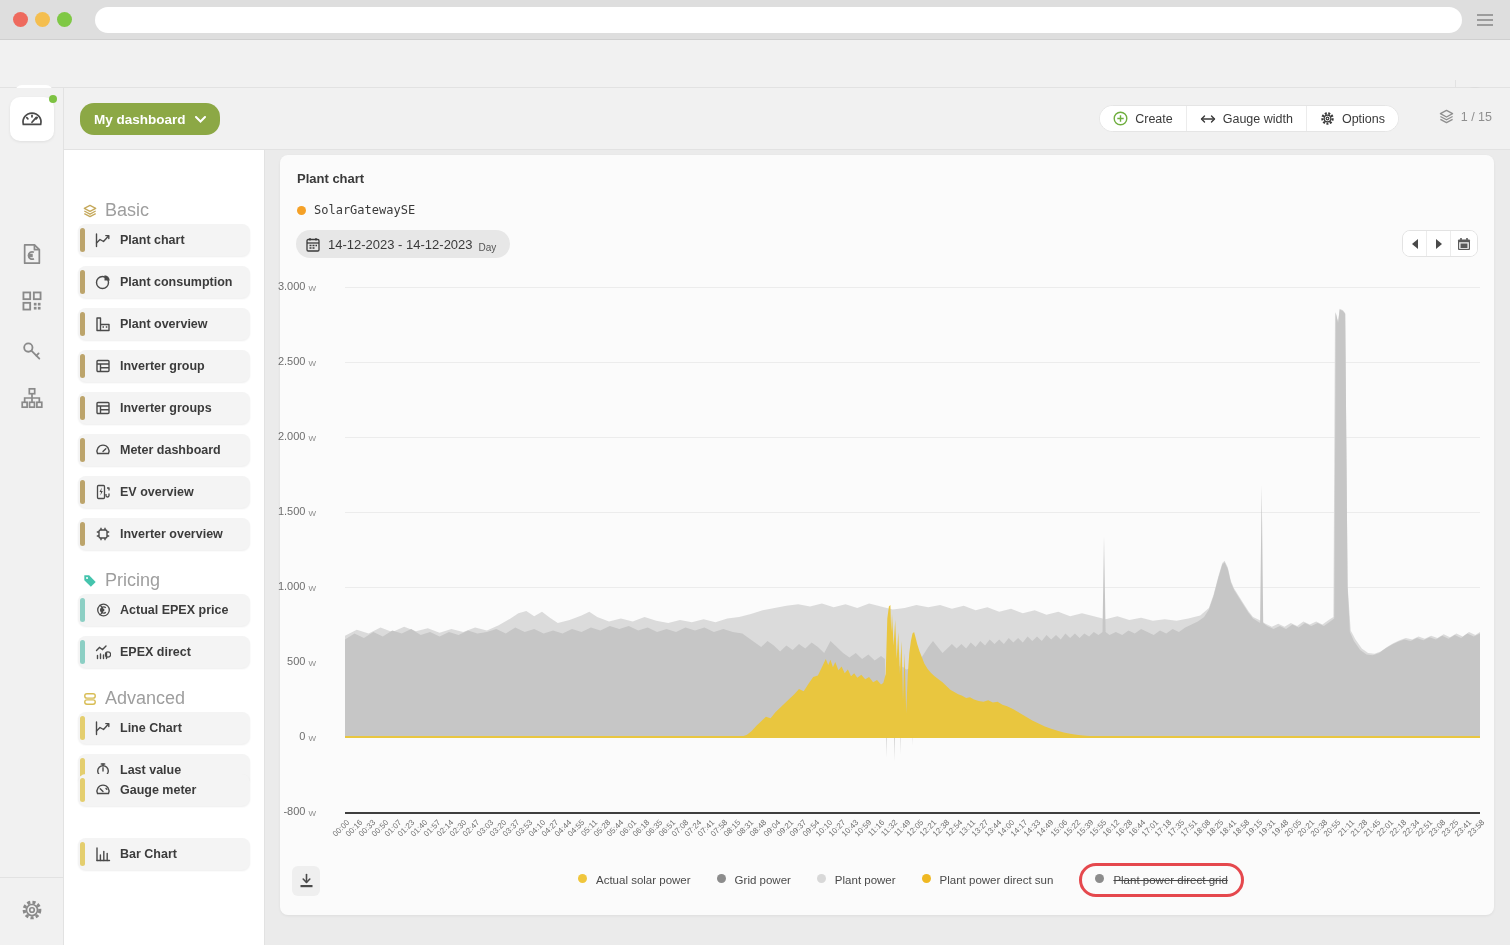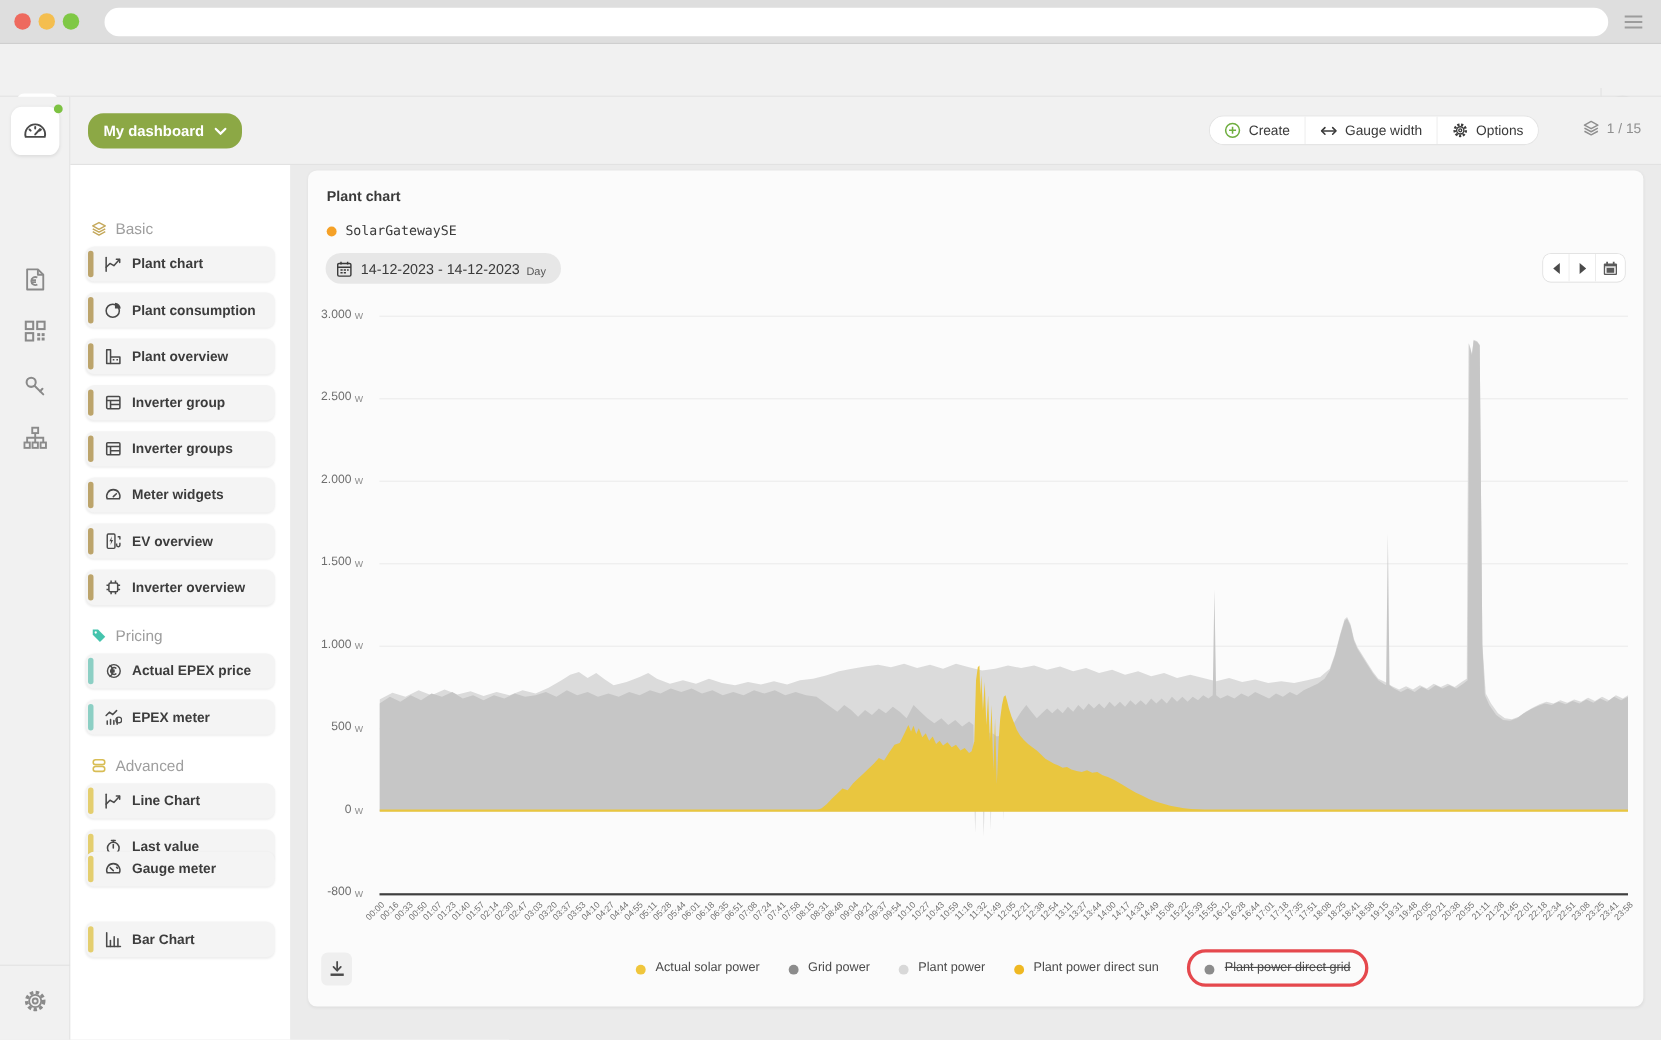--- a/index.html
+++ b/index.html
@@ -54,21 +54,21 @@
     align-items:center; color:#8F8F8F; font-size:12.5px; }
 
   
   #widget-panel { position:absolute; left:64px; top:150px; width:201px; height:795px;
     background:#FFFFFF; border-right:1px solid #E2E2E2; }
   #search-row { position:absolute; left:0; top:0; width:200px; height:35px; border-bottom:1px solid #EDEDED; }
   #search-input { position:absolute; left:34px; top:4px; width:158px; height:26px; border:none;
     outline:none; font-size:13px; color:#3A3A3A; font-family:inherit; }
   #search-input::placeholder { color:#9A9A9A; }
   .section-head { position:absolute; left:19px; display:flex; align-items:center; gap:8px;
-    font-size:14px; color:#9E9E9E; }
+    font-size:18px; color:#9E9E9E; }
   .widget-card { position:absolute; left:14px; width:172px; height:32px; background:#F4F4F4;
     border-radius:8px; box-shadow:0 1px 2px rgba(0,0,0,.07); display:flex; align-items:center; }
   .widget-accent { width:5px; height:24px; border-radius:4px; margin-left:2px; }
   .widget-icon { width:26px; display:flex; justify-content:center; margin-left:5px; }
   .widget-label { font-size:12.5px; font-weight:bold; color:#3C3C3C; margin-left:4px; white-space:nowrap; }
 
   
   #chart-card { position:absolute; left:280px; top:155px; width:1214px; height:760px;
     background:#FBFBFB; border-radius:8px; box-shadow:0 1px 3px rgba(0,0,0,.06); }
   #chart-title { position:absolute; left:297px; top:171px; font-size:13px; font-weight:bold; color:#3A3A3A; }
@@ -85,32 +85,32 @@
     display:flex; align-items:center; justify-content:center; }
   .rc-btn:last-child { border-right:none; width:26px; }
   .tri-left { width:0; height:0; border-top:5px solid transparent; border-bottom:5px solid transparent;
     border-right:6px solid #4A4A4A; }
   .tri-right { width:0; height:0; border-top:5px solid transparent; border-bottom:5px solid transparent;
     border-left:6px solid #4A4A4A; }
 
   
   .gridline { position:absolute; left:345px; width:1135px; height:1px; background:#ECECEC; }
   #axis-bottom { position:absolute; left:345px; top:812px; width:1135px; height:2px; background:#3F3F3F; }
-  .ylab { position:absolute; left:250px; width:80px; text-align:right; font-size:11px; color:#6E6E6E; }
+  .ylab { position:absolute; left:236px; width:80px; text-align:right; font-size:11px; color:#6E6E6E; }
   .ylab .unit { font-size:8px; color:#8A8A8A; margin-left:3px; position:relative; top:1px; }
   #xticks { position:absolute; left:0; top:818px; }
   .xlab { position:absolute; top:0; white-space:nowrap; font-size:8px; color:#707070;
     transform:rotate(-45deg) translateX(-100%); transform-origin:0 0; }
   #plot-svg { position:absolute; left:345px; top:280px; }
 
   
   #dl-btn { position:absolute; left:292px; top:866px; width:28px; height:30px; background:#EFEFEF;
     border:none; border-radius:6px; display:flex; align-items:center; justify-content:center; }
   #legend-row { position:absolute; left:578px; top:874px; display:flex; align-items:center; gap:26px; }
-  .leg-item { display:flex; align-items:flex-end; gap:9px; }
+  .leg-item { display:flex; align-items:flex-start; gap:9px; }
   .leg-dot { width:9px; height:9px; border-radius:50%; }
   .leg-label { font-size:11.5px; color:#4A4A4A; white-space:nowrap; }
   .leg-struck .leg-label { text-decoration:line-through; }
   .leg-highlight { border:3px solid #E5484D; border-radius:17px; padding:8px 13px; margin:-11px 0; }
 </style>
 </head>
 <body>
 
 <div id="browser-bar">
   <span class="traffic" style="left:13px;background:#EE6A5E"></span>
@@ -362,21 +362,21 @@
   <div class="widget-card" style="top:284px">
     <span class="widget-accent" style="background:#BCA46B"></span>
     <span class="widget-icon">
       <svg width="16" height="16" viewBox="0 0 16 16">
           <g fill="none" stroke="#4A4A4A" stroke-width="1.4" stroke-linecap="round">
             <path d="M2.5,11.5 a6,6 0 1 1 11,0 Z"></path>
             <line x1="8" y1="9.5" x2="10.8" y2="6.8"></line>
           </g>
         </svg>
     </span>
-    <span class="widget-label">Meter widgets</span>
+    <span class="widget-label">Meter dashboard</span>
   </div>
   <div class="widget-card" style="top:326px">
     <span class="widget-accent" style="background:#BCA46B"></span>
     <span class="widget-icon">
       <svg width="16" height="16" viewBox="0 0 16 16">
           <g fill="none" stroke="#4A4A4A" stroke-width="1.3" stroke-linejoin="round">
             <rect x="2.5" y="1.5" width="7" height="13" rx="1"></rect>
             <path d="M12,4 h2 v2.5 M14,9.5 v2 a1.5,1.5 0 0 1 -3,0 V10"></path>
           </g>
           <polygon points="6.8,3.5 4.5,8 6,8 5.4,11.5 7.8,7 6.2,7" fill="#4A4A4A"></polygon>
@@ -421,21 +421,21 @@
     <span class="widget-accent" style="background:#8CCFC4"></span>
     <span class="widget-icon">
       <svg width="16" height="16" viewBox="0 0 16 16">
           <g fill="none" stroke="#4A4A4A" stroke-width="1.4" stroke-linecap="round">
             <polyline points="1.5,6.5 4.5,3.5 7.5,5.5 11,2"></polyline>
             <path d="M2.5,14.5 v-3 M5.5,14.5 v-4.5 M8.5,14.5 v-3.5 M11.5,14.5 v-5"></path>
           </g>
           <circle cx="13" cy="10.5" r="2.6" fill="none" stroke="#4A4A4A" stroke-width="1.2"></circle>
         </svg>
     </span>
-    <span class="widget-label">EPEX meter</span>
+    <span class="widget-label">EPEX direct</span>
   </div>
 
   <div class="section-head" style="top:538px">
     <svg width="14" height="14" viewBox="0 0 16 16">
       <g fill="none" stroke="#D8BD55" stroke-width="1.6">
           <rect x="2" y="2" width="12" height="5" rx="2.5"></rect>
           <rect x="2" y="9" width="12" height="5" rx="2.5"></rect>
         </g>
     </svg>
     <span>Advanced</span>

